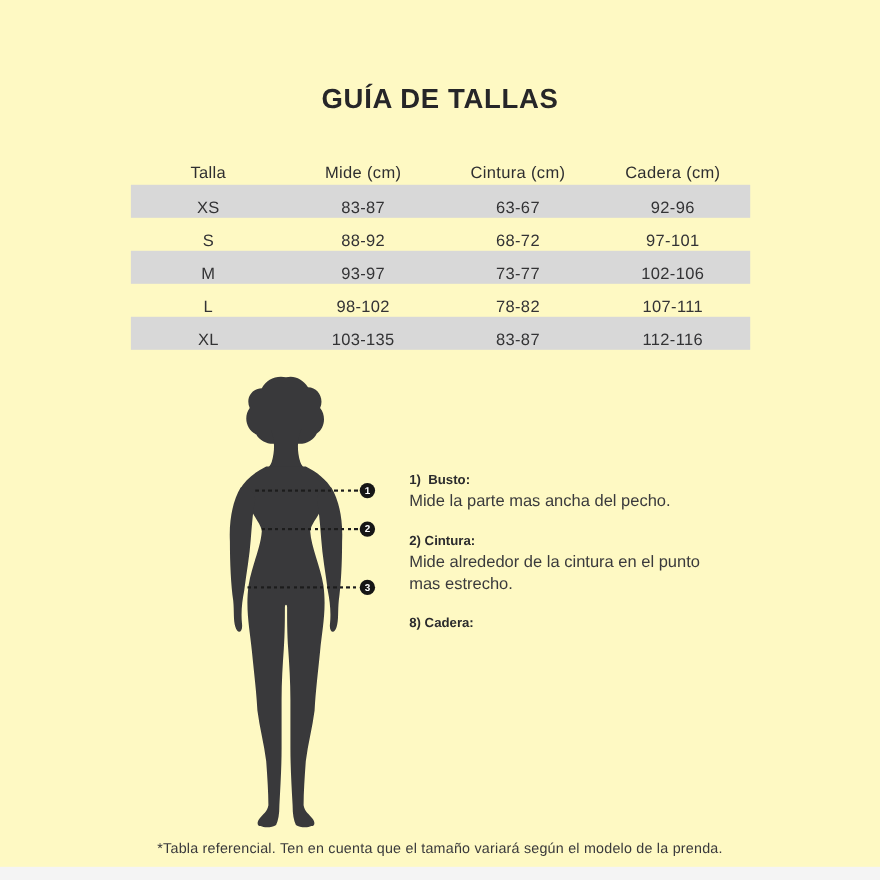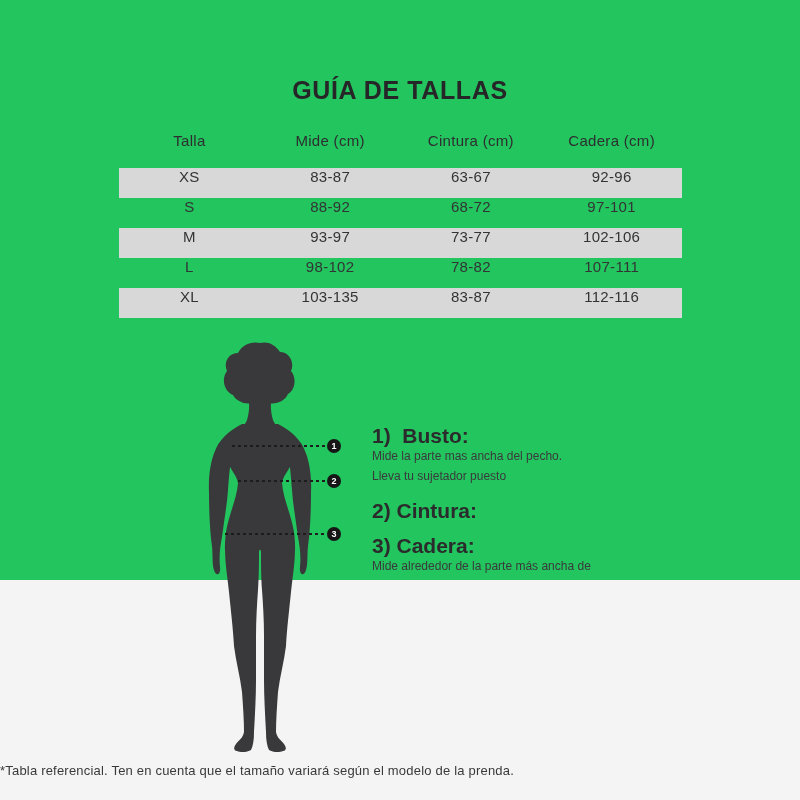--- a/index.html
+++ b/index.html
@@ -3,35 +3,35 @@
 <meta charset="utf-8">
 <style>
   html,body{margin:0;padding:0;}
   body{
     width:800px;height:800px;
     background:#f4f4f4;
     font-family:"Liberation Sans", sans-serif;
     color:#2f2f31;
     overflow:hidden;
   }
-  .page{position:relative;width:800px;height:580px;background:#22c55e;}
+  .page{position:relative;width:800px;height:788px;background:#fef9c3;}
 
   
   .title{
     position:absolute;top:76px;left:0;width:800px;
     text-align:center;font-size:25px;font-weight:bold;
     letter-spacing:.6px;color:#262628;margin:0;
   }
 
   
   .size-table{
     position:absolute;left:119px;top:132px;width:563px;
     font-size:15px;color:#333335;letter-spacing:.3px;
   }
-  .t-row{display:flex;width:100%;height:30px;align-items:flex-start;}
+  .t-row{display:flex;width:100%;height:30px;align-items:flex-end;}
   .t-row.head{height:34px;color:#2e2e30;margin-bottom:2px;}
   .t-cell{width:25%;text-align:center;}
   .t-row.stripe{background:#d8d8d8;}
 
   
   .figure-wrap{position:absolute;left:198px;top:340px;width:130px;height:415px;}
   .figure-wrap svg{display:block;width:130px;height:415px;}
 
   
   .dotline{
@@ -45,26 +45,26 @@
   .marker{
     position:absolute;left:327px;width:14px;height:14px;border-radius:50%;
     background:#161616;color:#ffffff;font-size:9px;font-weight:bold;
     line-height:14px;text-align:center;
   }
   .m1{top:439px;} .m2{top:474px;} .m3{top:527px;}
 
   
   .instructions{position:absolute;left:372px;top:426px;width:345px;}
   .section{margin:0 0 15px 0;}
-  .sec-head{font-weight:bold;font-size:21px;line-height:20px;color:#2b2b2d;}
-  .sec-line{font-size:12px;line-height:20px;color:#3a3a3c;}
+  .sec-head{font-weight:bold;font-size:12px;line-height:20px;color:#2b2b2d;}
+  .sec-line{font-size:15px;line-height:20px;color:#3a3a3c;}
 
   
   .footer{
-    position:absolute;left:0;top:763px;width:800px;text-align:left;
+    position:absolute;left:0;top:763px;width:800px;text-align:center;
     font-size:13px;color:#39393b;letter-spacing:.2px;
   }
 </style>
 </head>
 <body>
 
 <div class="page">
 
   <h1 class="title">GUÍA DE TALLAS</h1>
 
@@ -147,26 +147,26 @@
   <div class="dotline dot3"></div>
 
   <div class="marker m1">1</div>
   <div class="marker m2">2</div>
   <div class="marker m3">3</div>
 
   <div class="instructions">
     <div class="section">
       <div class="sec-head">1)&nbsp; Busto:</div>
       <div class="sec-line">Mide la parte mas ancha del pecho.</div>
-      <div class="sec-line">Lleva tu sujetador puesto</div>
     </div>
     <div class="section">
       <div class="sec-head">2) Cintura:</div>
+      <div class="sec-line">Mide alrededor de la cintura en el punto</div>
+      <div class="sec-line">mas estrecho.</div>
     </div>
     <div class="section">
-      <div class="sec-head">3) Cadera:</div>
-      <div class="sec-line">Mide alrededor de la parte más ancha de</div>
+      <div class="sec-head">8) Cadera:</div>
     </div>
   </div>
 
   <div class="footer">*Tabla referencial. Ten en cuenta que el tamaño variará según el modelo de la prenda.</div>
 
 </div>
 
 </body></html>

